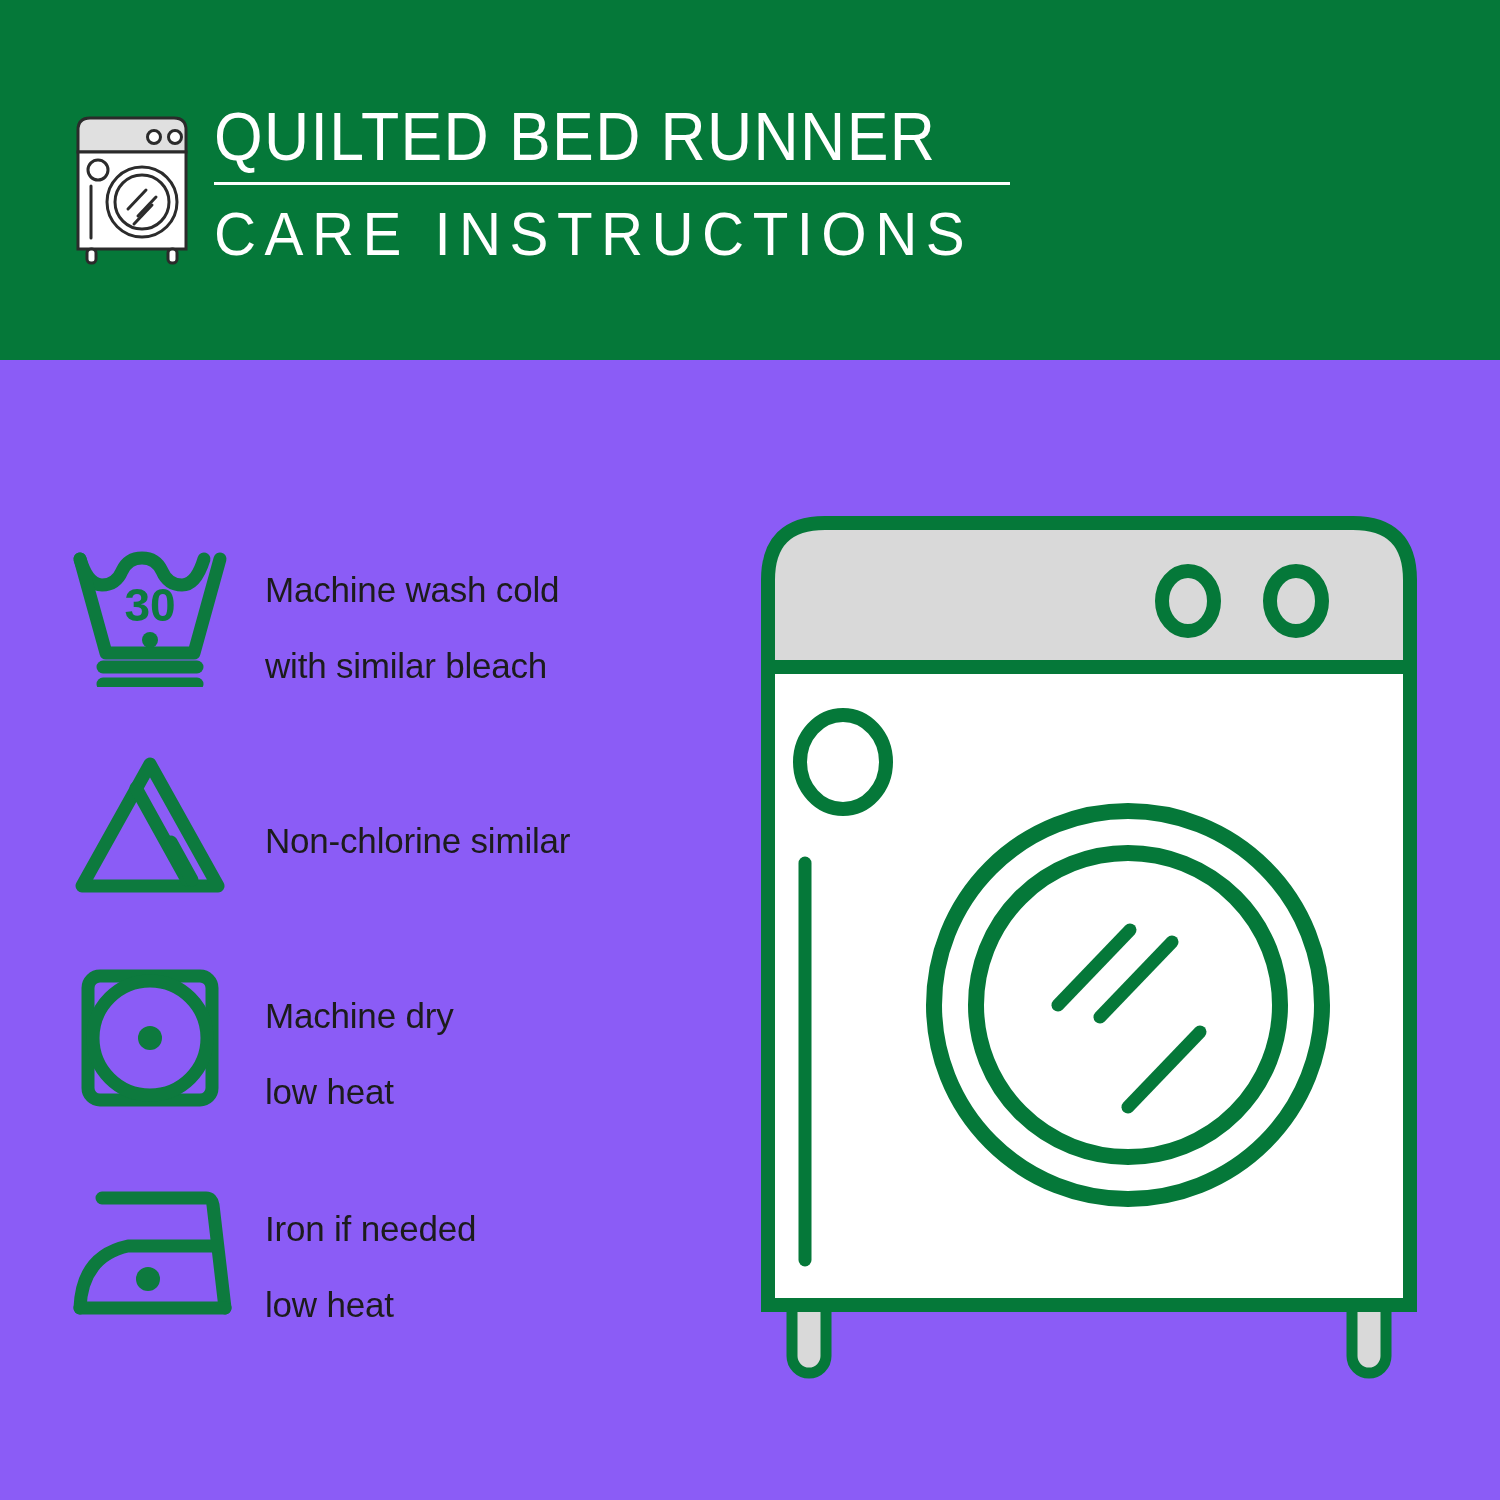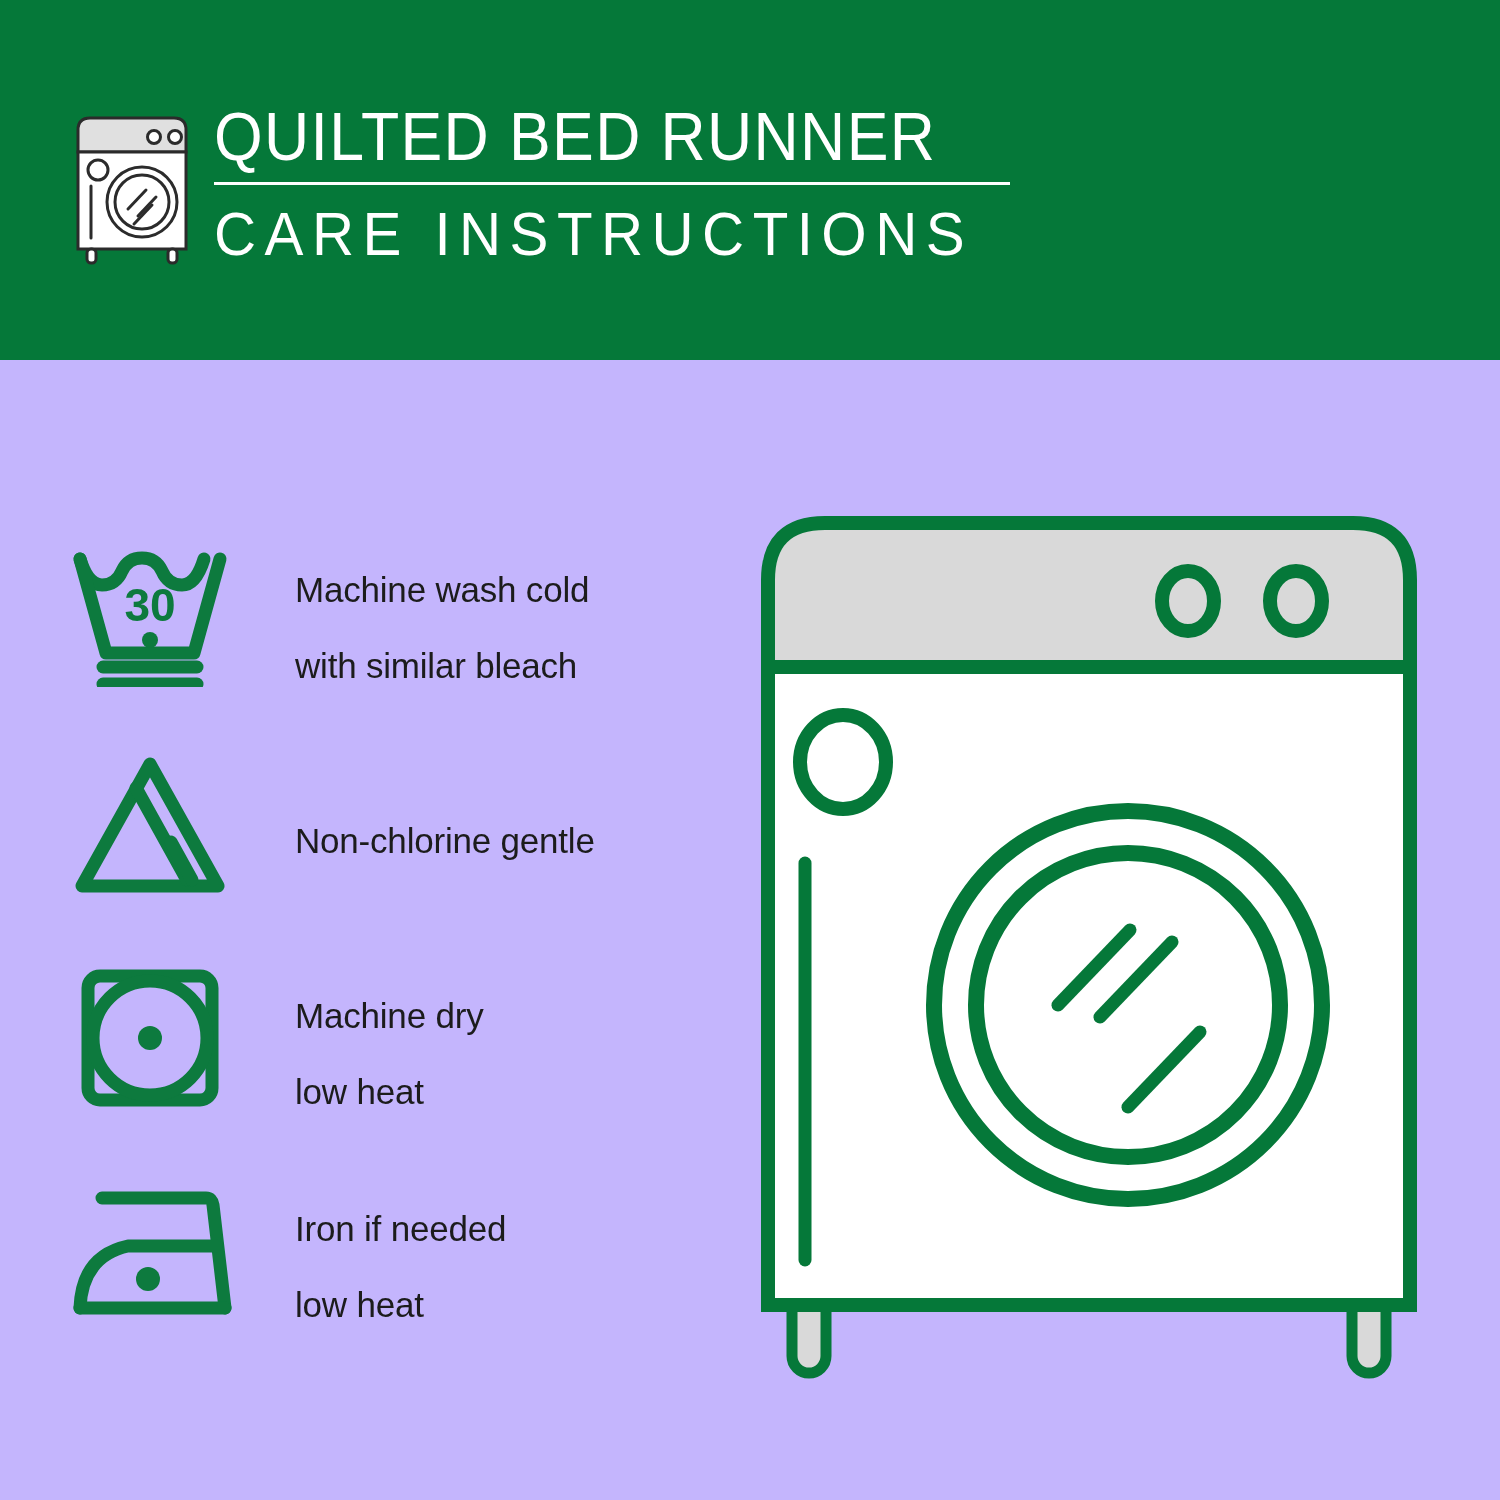--- a/index.html
+++ b/index.html
@@ -4,21 +4,21 @@
 <style>
   html, body {
     margin: 0;
     padding: 0;
     background: #ffffff;
   }
   #page {
     position: relative;
     width: 1500px;
     height: 1500px;
-    background: #c4b5fd;
+    background: #8b5cf6;
     overflow: hidden;
     font-family: "Liberation Sans", sans-serif;
   }
 
   
   #header-band {
     position: absolute;
     left: 0;
     top: 0;
     width: 1500px;
@@ -73,21 +73,20 @@
     position: absolute;
     left: 70px;
     top: 505px;
     width: 620px;
   }
   .care-row {
     position: relative;
     height: 213px;
     display: flex;
     align-items: center;
-    gap: 30px;
   }
   .care-symbol {
     width: 175px;
     min-width: 175px;
     height: 160px;
     display: flex;
     align-items: center;
     justify-content: flex-start;
   }
   .care-text {
@@ -174,21 +173,21 @@
       <div class="care-symbol">
         <svg viewBox="0 0 170 150" width="170" height="150" xmlns="http://www.w3.org/2000/svg">
           <g fill="none" stroke="#0D7A3E" stroke-width="13" stroke-linecap="round" stroke-linejoin="round">
             <path d="M80 14 L148 136 L12 136 Z"></path>
             <line x1="66" y1="38" x2="117" y2="130"></line>
             <line x1="101" y1="92" x2="122" y2="130"></line>
           </g>
         </svg>
       </div>
       <div class="care-text">
-        <span>Non-chlorine gentle</span>
+        <span>Non-chlorine similar</span>
       </div>
     </div>
 
     <div class="care-row">
       <div class="care-symbol">
         <svg viewBox="0 0 170 150" width="170" height="150" xmlns="http://www.w3.org/2000/svg">
           <g fill="none" stroke="#0D7A3E" stroke-width="13" stroke-linecap="round" stroke-linejoin="round">
             <rect x="18" y="13" width="124" height="124" rx="12"></rect>
             <circle cx="80" cy="75" r="57"></circle>
           </g>

